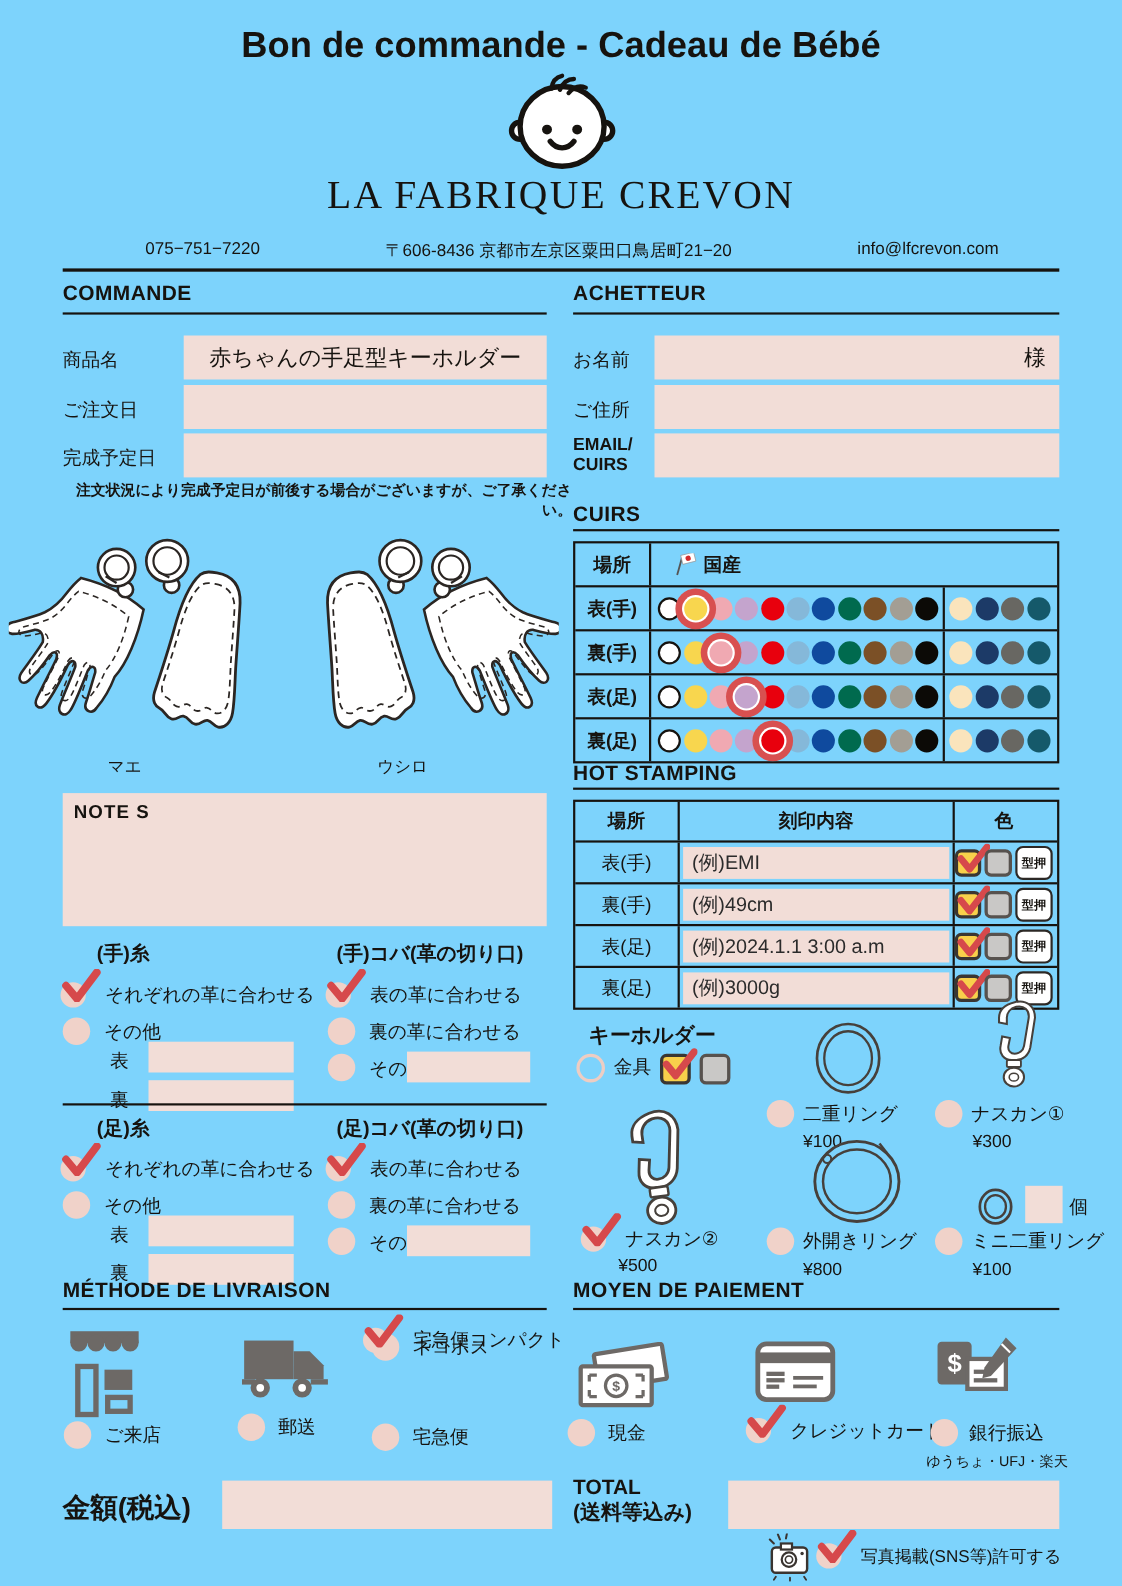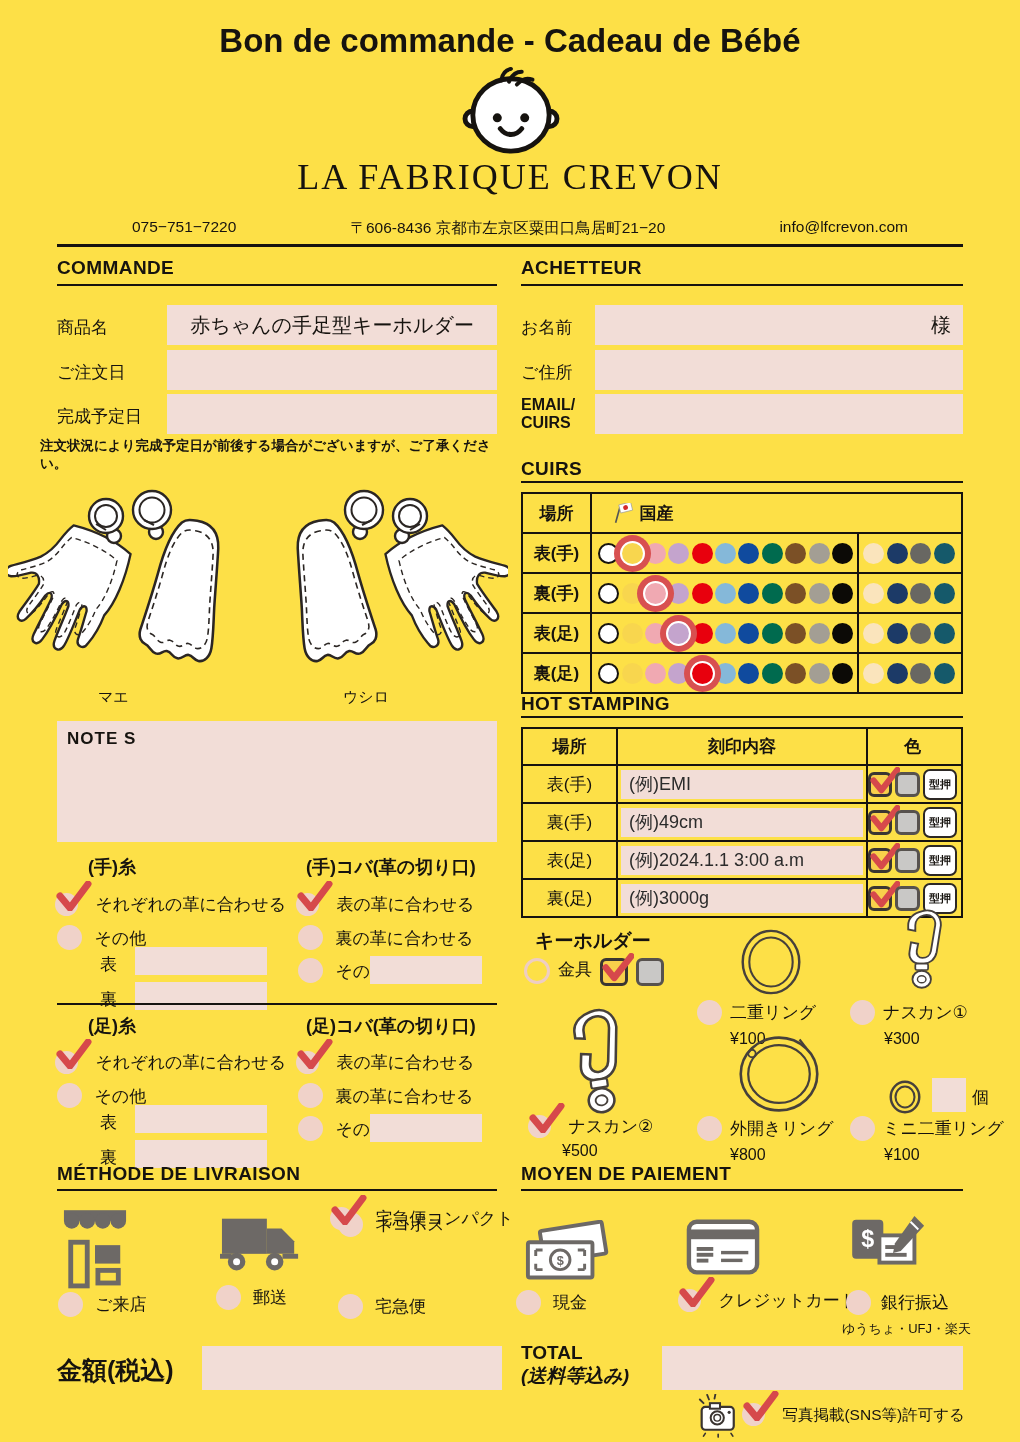--- a/index.html
+++ b/index.html
@@ -1,16 +1,16 @@
 <!DOCTYPE html>
 <html><head>
 <meta charset="utf-8">
 <style>
   html,body{margin:0;padding:0;background:#fff;}
-  .page{position:relative;width:1020px;height:1442px;background:#fde047;overflow:hidden;
+  .page{position:relative;width:1020px;height:1442px;background:#7dd3fc;overflow:hidden;
         font-family:"Liberation Sans","DejaVu Sans",sans-serif;color:#16130f;}
   .abs{position:absolute;}
   .h2{font-size:19px;font-weight:700;letter-spacing:.4px;color:#16130f;}
   .rule{background:#16130f;height:3px;}
   .rule2{background:#16130f;height:2px;}
   .pf{background:#f2ddd7;}
   .lbl{font-size:17px;color:#16130f;}
   .small{font-size:13.5px;font-weight:600;}
   
   .pdot{display:inline-block;width:25px;height:25px;border-radius:50%;background:#f0d2c9;}
@@ -87,21 +87,21 @@
 
   <div class="abs lbl" style="left:57px;top:316px;">商品名</div>
   <div class="abs pf" style="left:167px;top:305px;width:330px;height:40px;display:flex;align-items:center;justify-content:center;font-size:20px;">赤ちゃんの手足型キーホルダー</div>
 
   <div class="abs lbl" style="left:57px;top:361px;">ご注文日</div>
   <div class="abs pf" style="left:167px;top:350px;width:330px;height:40px;"></div>
 
   <div class="abs lbl" style="left:57px;top:405px;">完成予定日</div>
   <div class="abs pf" style="left:167px;top:394px;width:330px;height:40px;"></div>
 
-  <div class="abs small" style="left:40px;top:437px;width:460px;">注文状況により完成予定日が前後する場合がございますが、ご了承ください。</div>
+  <div class="abs small" style="left:60px;top:437px;width:460px;text-align:right;">注文状況により完成予定日が前後する場合がございますが、ご了承ください。</div>
 
   <div class="abs h2" style="left:521px;top:257px;">ACHETTEUR</div>
   <div class="abs rule2" style="left:521px;top:284px;width:442px;"></div>
 
   <div class="abs lbl" style="left:521px;top:316px;">お名前</div>
   <div class="abs pf" style="left:595px;top:305px;width:368px;height:40px;display:flex;align-items:center;justify-content:flex-end;padding-right:12px;font-size:20px;box-sizing:border-box;">
     <span>様</span>
   </div>
 
   <div class="abs lbl" style="left:521px;top:361px;">ご住所</div>
@@ -627,21 +627,21 @@
     <span class="pdot"></span>
     <span class="lbl">銀行振込</span>
   </div>
   <div class="abs" style="left:842px;top:1320px;font-size:13px;">ゆうちょ・UFJ・楽天</div>
 
   <div class="abs" style="left:57px;top:1354px;font-size:25px;font-weight:700;">金額(税込)</div>
   <div class="abs pf" style="left:202px;top:1346px;width:300px;height:44px;"></div>
 
   <div class="abs" style="left:521px;top:1342px;font-size:19px;font-weight:700;line-height:1.2;">
     <span style="display:block;">TOTAL</span>
-    <span style="display:block;font-style:italic;">(送料等込み)</span>
+    <span style="display:block;">(送料等込み)</span>
   </div>
   <div class="abs pf" style="left:662px;top:1346px;width:301px;height:44px;"></div>
 
   <div class="abs" style="left:698px;top:1394px;">
     <svg width="44" height="44" viewBox="0 0 48 48">
       <path d="M6,10 L2,6 M12,6 L10,1 M18,5 L19,0" stroke="#3a3430" stroke-width="2" stroke-linecap="round"></path>
       <rect x="4" y="14" width="35" height="25" rx="4" fill="#fff" stroke="#3a3430" stroke-width="2.4"></rect>
       <rect x="13" y="10" width="11" height="6" fill="#fff" stroke="#3a3430" stroke-width="2.2"></rect>
       <circle cx="21" cy="26" r="7.2" fill="none" stroke="#3a3430" stroke-width="2.2"></circle>
       <circle cx="21" cy="26" r="3.6" fill="none" stroke="#3a3430" stroke-width="1.6"></circle>

